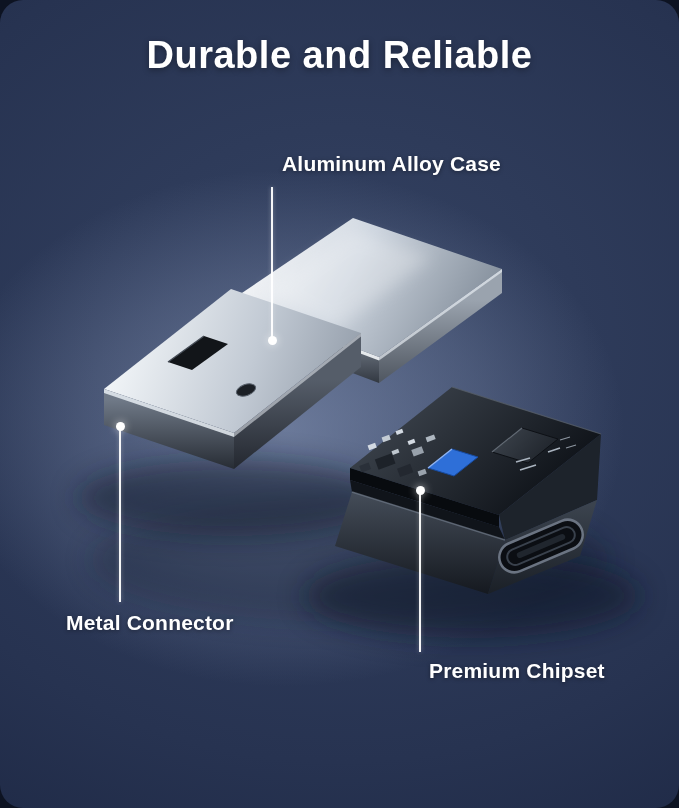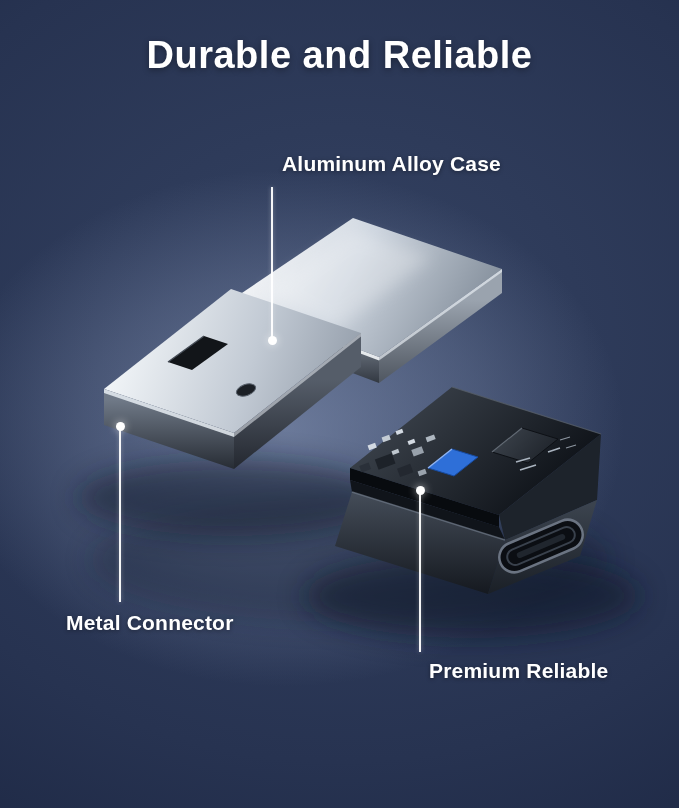--- a/index.html
+++ b/index.html
@@ -4,20 +4,21 @@
 <style>
   html,body{margin:0;padding:0;background:#0d1322;}
   .page{
     position:relative;
     width:679px;height:808px;
     overflow:hidden;
     font-family:"Liberation Sans", sans-serif;
     background:
       radial-gradient(ellipse 78% 50% at 42% 53%, rgba(142,157,190,0.62) 0%, rgba(142,157,190,0.28) 38%, rgba(142,157,190,0) 64%),
       radial-gradient(ellipse 130% 95% at 50% 42%, #354363 0%, #273351 55%, #16203b 100%);
+    border-radius: 23px;
   }
   .title{
     position:absolute;
     left:0;right:0;top:34px;
     margin:0;
     text-align:center;
     color:#ffffff;
     font-size:38px;
     font-weight:bold;
     letter-spacing:0.5px;
@@ -201,18 +202,18 @@
     <div class="callout-dot dot-case"></div>
   </div>
 
   <div>
     <span class="callout-label label-connector">Metal Connector</span>
     <div class="callout-line line-connector"></div>
     <div class="callout-dot dot-connector"></div>
   </div>
 
   <div>
-    <span class="callout-label label-chipset">Premium Reliable</span>
+    <span class="callout-label label-chipset">Premium Chipset</span>
     <div class="callout-line line-chipset"></div>
     <div class="callout-dot dot-chipset"></div>
   </div>
 
 </div>
 
 </body></html>

